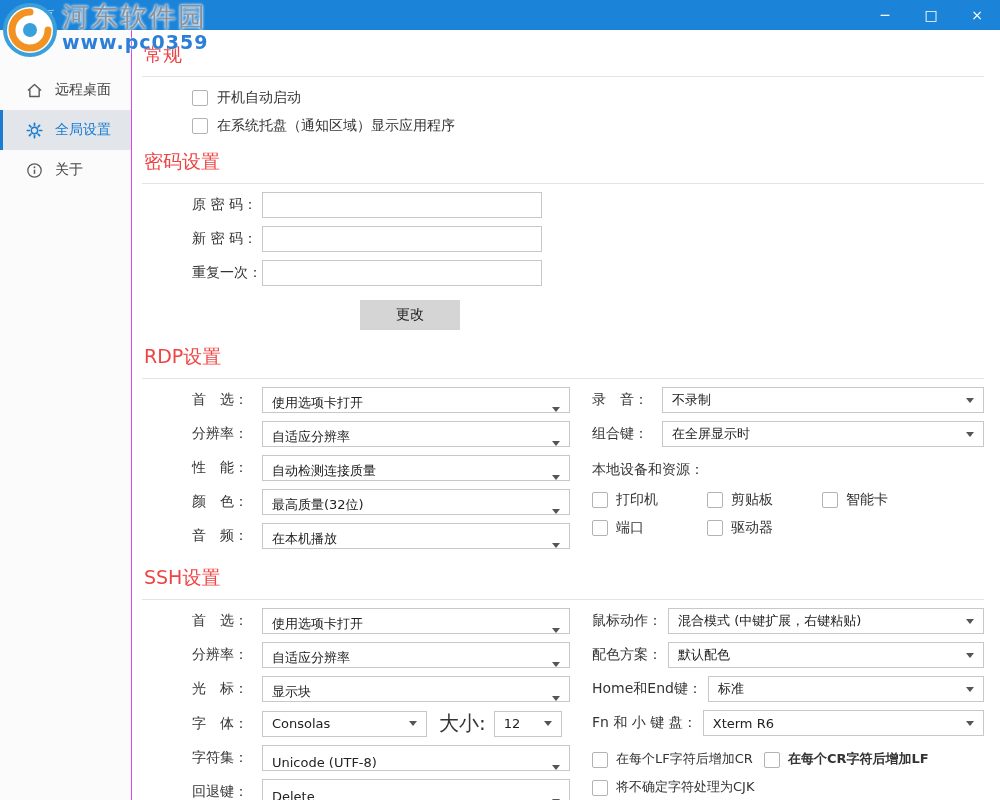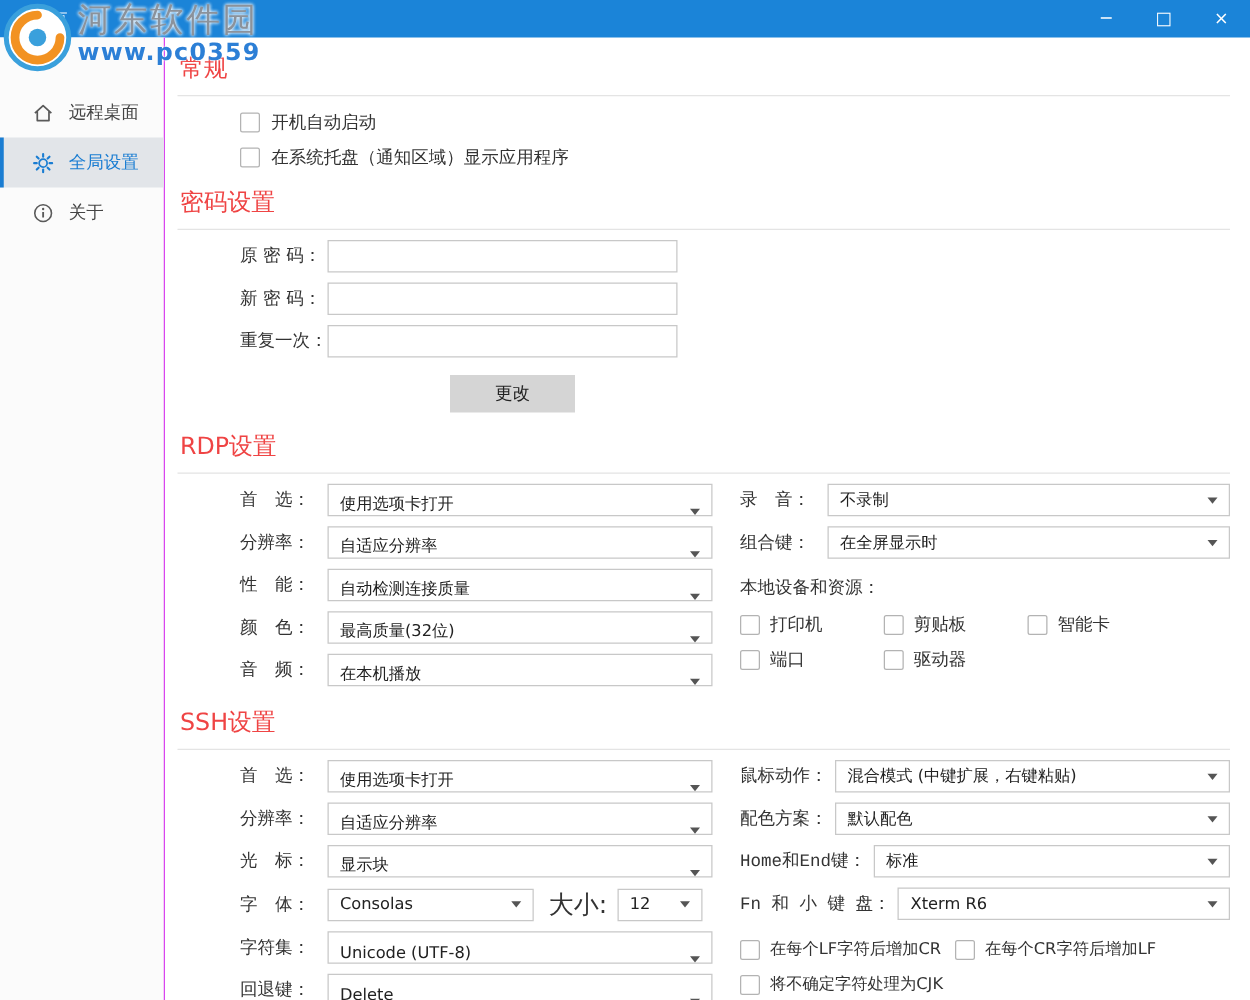--- a/index.html
+++ b/index.html
@@ -40,21 +40,21 @@
   .mt14 { margin-top:14px; } .mt16 { margin-top:16px; }
 
   .check-item { display:flex; align-items:center; gap:9px; margin:12px 0 0 50px;
     font-size:14px; color:#333; }
   .check-item + .check-item { margin-top:10px; }
   .cb { width:16px; height:16px; background:#fff; border:1px solid #b3b3b3;
     border-radius:2px; flex:none; }
 
   .form-row { display:flex; align-items:center; margin:8px 0 0 50px; }
   .f-label { width:70px; flex:none; font-size:14px; color:#333; white-space:pre; }
-  .f-label.auto { width:auto; margin-right:6px;font-family:Liberation Mono, monospace; }
+  .f-label.auto { width:auto; margin-right:6px; }
   .f-input { width:280px; height:26px; border:1px solid #c8c8c8; outline:none;
     padding:0 8px; font-size:13px; color:#333; background:#fff; }
 
   .select { height:26px; border:1px solid #c8c8c8; background:#fff; display:flex;
     align-items:center; padding:0 9px; font-size:13px; color:#222; cursor:default; }
   .select .sv { flex:1; overflow:hidden; white-space:nowrap; }
   .caret { width:0; height:0; border-left:4px solid transparent;
     border-right:4px solid transparent; border-top:5px solid #555; flex:none; margin-left:6px; }
   .w280 { width:308px; flex:none;align-items:flex-end; }
   .w165 { width:165px; flex:none; }
@@ -73,21 +73,21 @@
   .devices-label { margin-top:14px; font-size:14px; color:#333; }
   .dev-row { display:flex; margin-top:12px; }
   .dev-row + .dev-row { margin-top:10px; }
   .dev-item { width:115px; display:flex; align-items:center; gap:8px;
     font-size:14px; color:#333; }
 
   .ssh-cb-row { display:flex; margin-top:14px; }
   .ssh-cb-row.second { margin-top:10px; }
   .ssh-cb-item { display:flex; align-items:flex-end; gap:8px; font-size:13px;
     color:#333; width:172px; flex:none; }
-  .ssh-cb-item.last { width:auto; }
+  .ssh-cb-item.last { width:auto;font-weight:bold; }
 </style>
 </head>
 <body>
 
 <div class="window">
 
   <div class="titlebar">
     <span class="win-title">主页</span>
     <div class="win-controls">
       <div class="win-btn">─</div>

